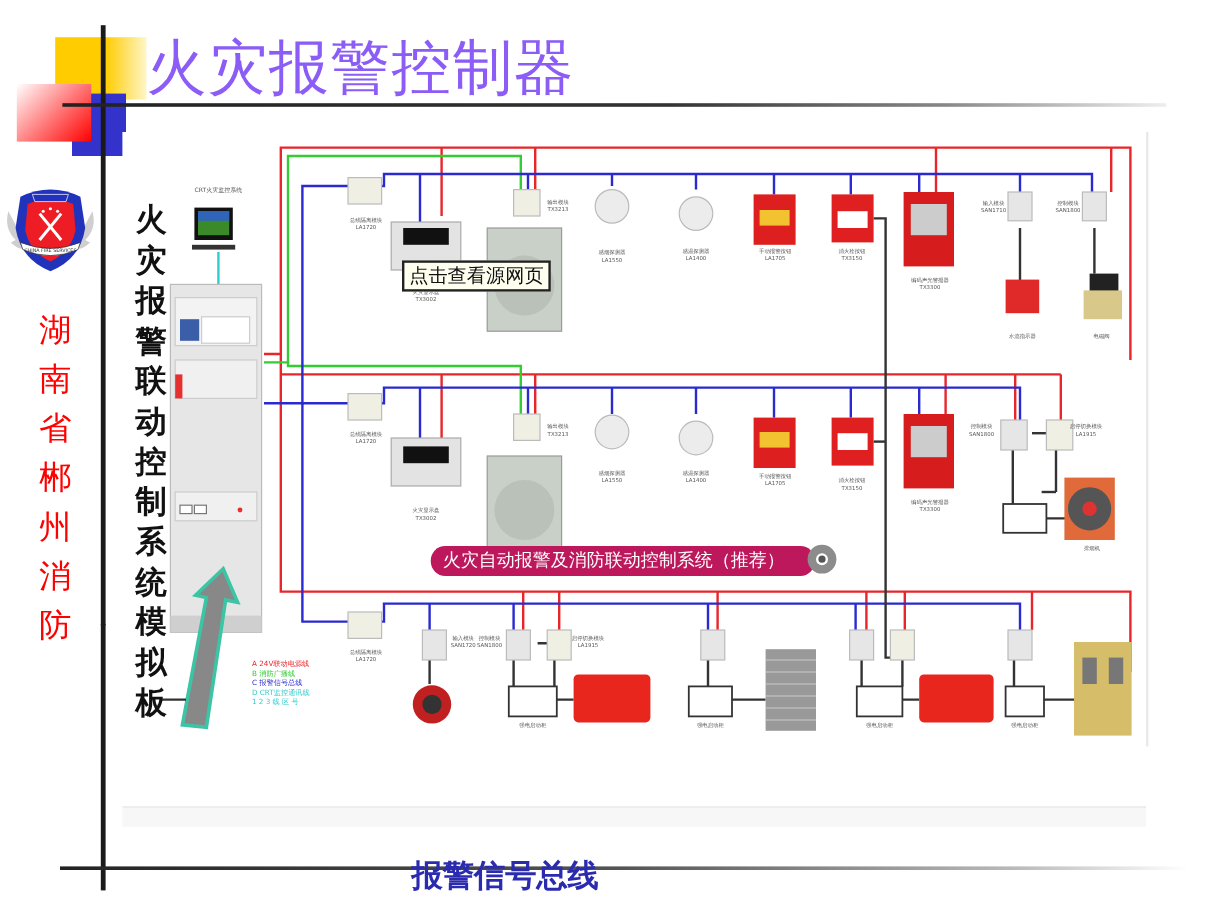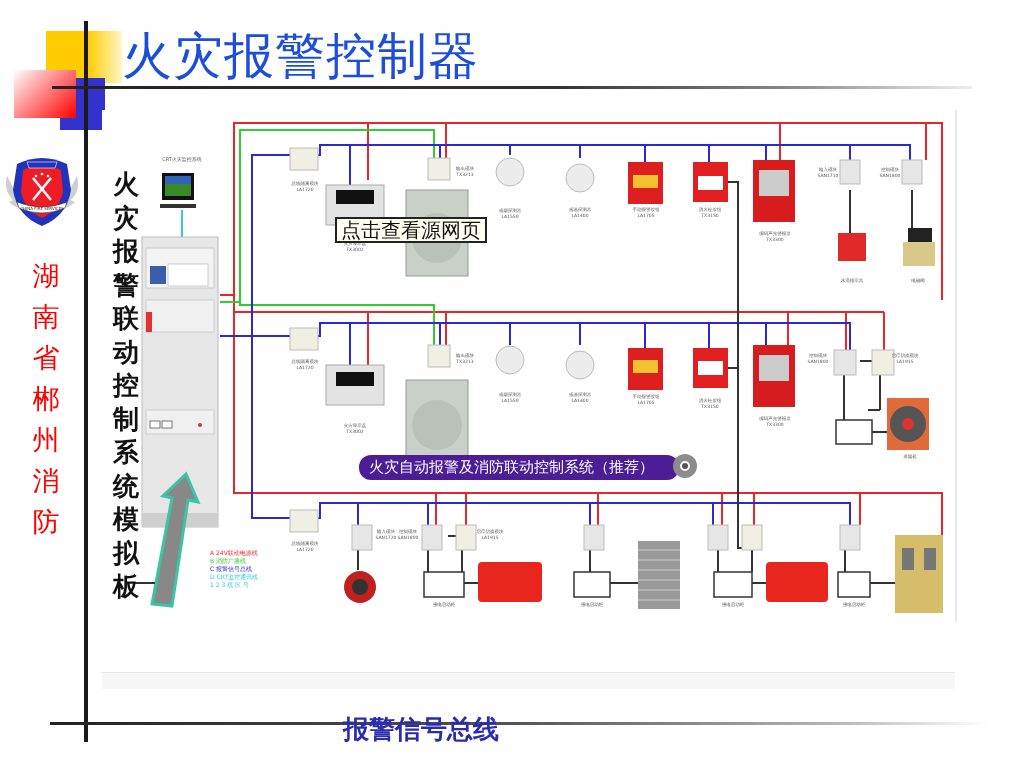--- a/index.html
+++ b/index.html
@@ -6,32 +6,32 @@
   body{width:1024px;height:768px;position:relative;background:#ffffff;overflow:hidden;font-family:"DejaVu Sans",sans-serif;}
   .abs{position:absolute;}
   
   #sq-yellow{left:46px;top:31px;width:76px;height:52px;background:linear-gradient(90deg,#ffcc00 0%,#ffcc00 55%,#fff6c8 100%);}
   #sq-blue{left:60px;top:78px;width:45px;height:52px;background:#3333cc;}
   #sq-red{left:14px;top:70px;width:62px;height:48px;background:linear-gradient(135deg,#ffffff 0%,#ff8a8a 45%,#ff0000 100%);}
   #vline-top{left:84px;top:21px;width:4px;height:500px;background:#1a1a1a;}
   #vline-bottom{left:84px;top:520px;width:4px;height:222px;background:#1a1a1a;}
   #hline-top{left:52px;top:86px;width:920px;height:3px;background:linear-gradient(90deg,#222 0%,#333 55%,#888 80%,#eee 100%);}
   #hline-bottom{left:50px;top:722px;width:940px;height:3px;background:linear-gradient(90deg,#222 0%,#555 50%,#bbb 85%,#fff 100%);}
-  #title{left:122px;top:26px;font-family:"DejaVu Serif",serif;font-size:50px;color:#1d4ed8;letter-spacing:1px;line-height:60px;}
+  #title{left:122px;top:26px;font-family:"DejaVu Serif",serif;font-size:50px;color:#8b5cf6;letter-spacing:1px;line-height:60px;}
   #side-text{left:26px;top:255px;width:40px;font-family:"DejaVu Serif",serif;font-size:27px;color:#ff0000;line-height:41px;text-align:center;}
   #footer{left:343px;top:712px;font-family:"DejaVu Sans",sans-serif;font-size:26px;color:#2b2bb0;font-weight:bold;letter-spacing:0px;}
   
   #logo{left:3px;top:150px;width:78px;height:82px;}
   
   #diagram{left:102px;top:110px;width:853px;height:512px;background:#fff;border-right:2px solid #e9e9e9;}
   #strip{left:102px;top:672px;width:853px;height:16px;background:#f7f7f7;border-top:1px solid #e6e6e6;}
   .cn-v{font-family:"DejaVu Sans",sans-serif;font-weight:bold;color:#111;}
   #vert-title{left:110px;top:168px;width:32px;font-size:26px;line-height:33.5px;text-align:center;}
-  .overlay-tip{left:335px;top:217px;background:#fffff0;border:2px solid #222;padding:0 4px;font-size:20px;line-height:22px;color:#111;}
-  .overlay-bar{left:359px;top:455px;width:320px;height:25px;background:#4c1d95;border-radius:12px;color:#fff;font-size:15px;line-height:25px;padding-left:10px;box-sizing:border-box;}
+  .overlay-tip{left:335px;top:217px;background:#fffff0;border:2px solid #222;padding:0 4px;font-size:16px;line-height:22px;color:#111;}
+  .overlay-bar{left:359px;top:455px;width:320px;height:25px;background:#be185d;border-radius:12px;color:#fff;font-size:15px;line-height:25px;padding-left:10px;box-sizing:border-box;}
   .overlay-btn{left:673px;top:454px;width:24px;height:24px;border-radius:50%;background:#8c8c8c;}
   .overlay-btn::after{content:"";position:absolute;left:7px;top:7px;width:6px;height:6px;border-radius:50%;border:2px solid #fff;background:#555;}
   .tiny{font-size:5px;color:#555;line-height:6px;text-align:center;white-space:nowrap;}
   svg text{font-family:"DejaVu Sans",sans-serif;}
 </style>
 </head>
 <body>
 
 <div class="abs" id="sq-yellow"></div>
 <div class="abs" id="sq-blue"></div>

